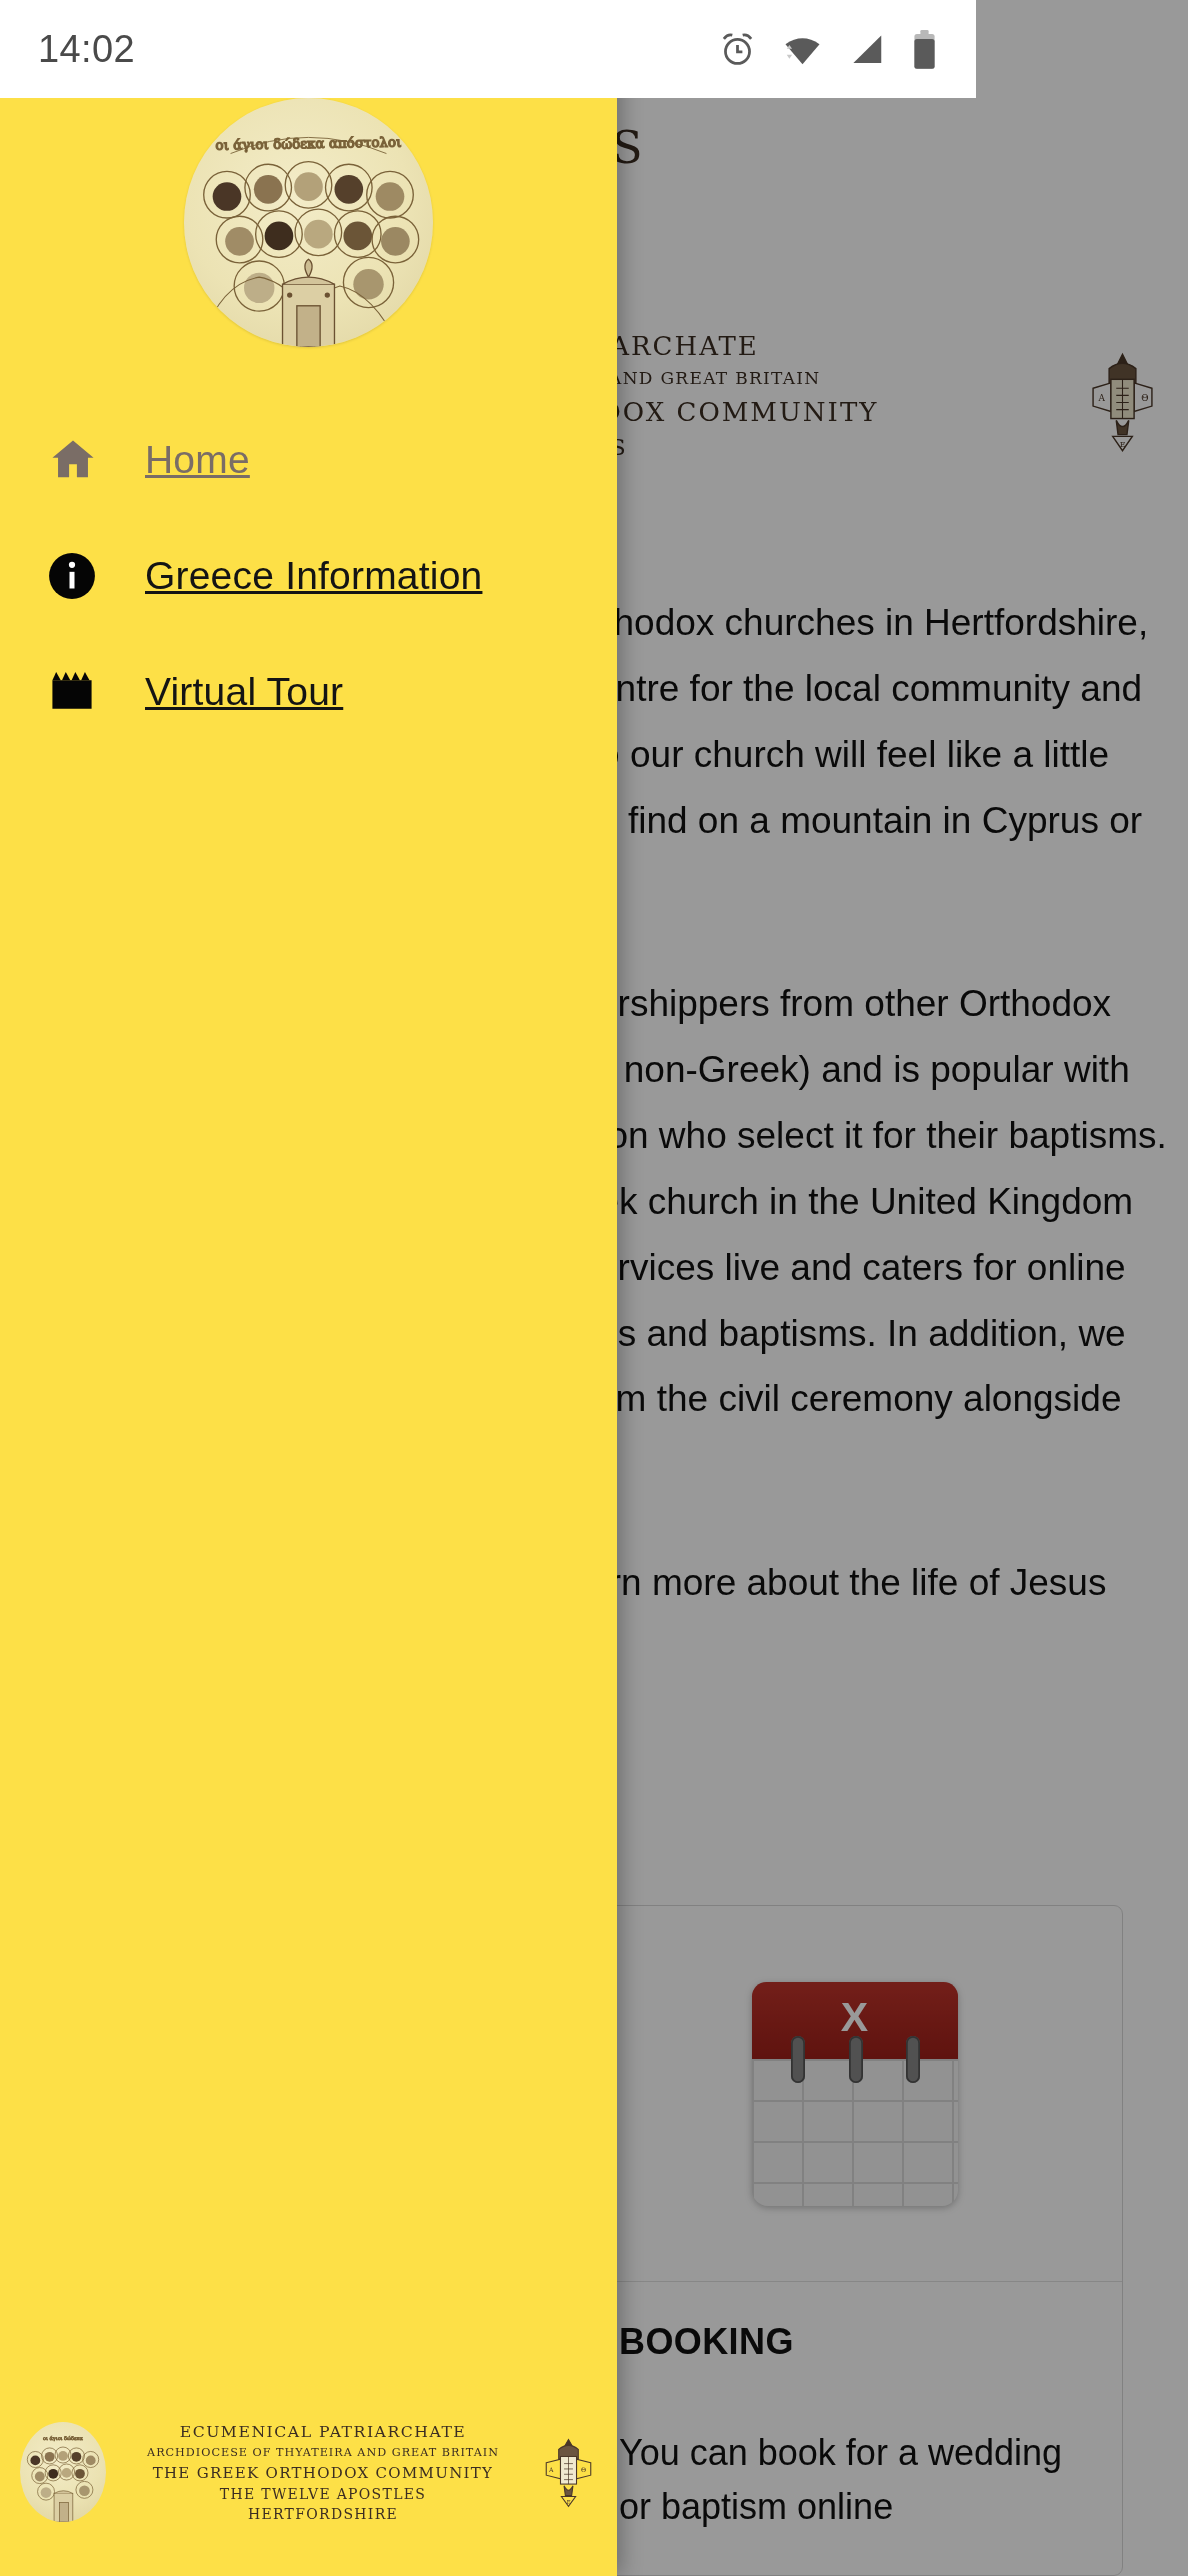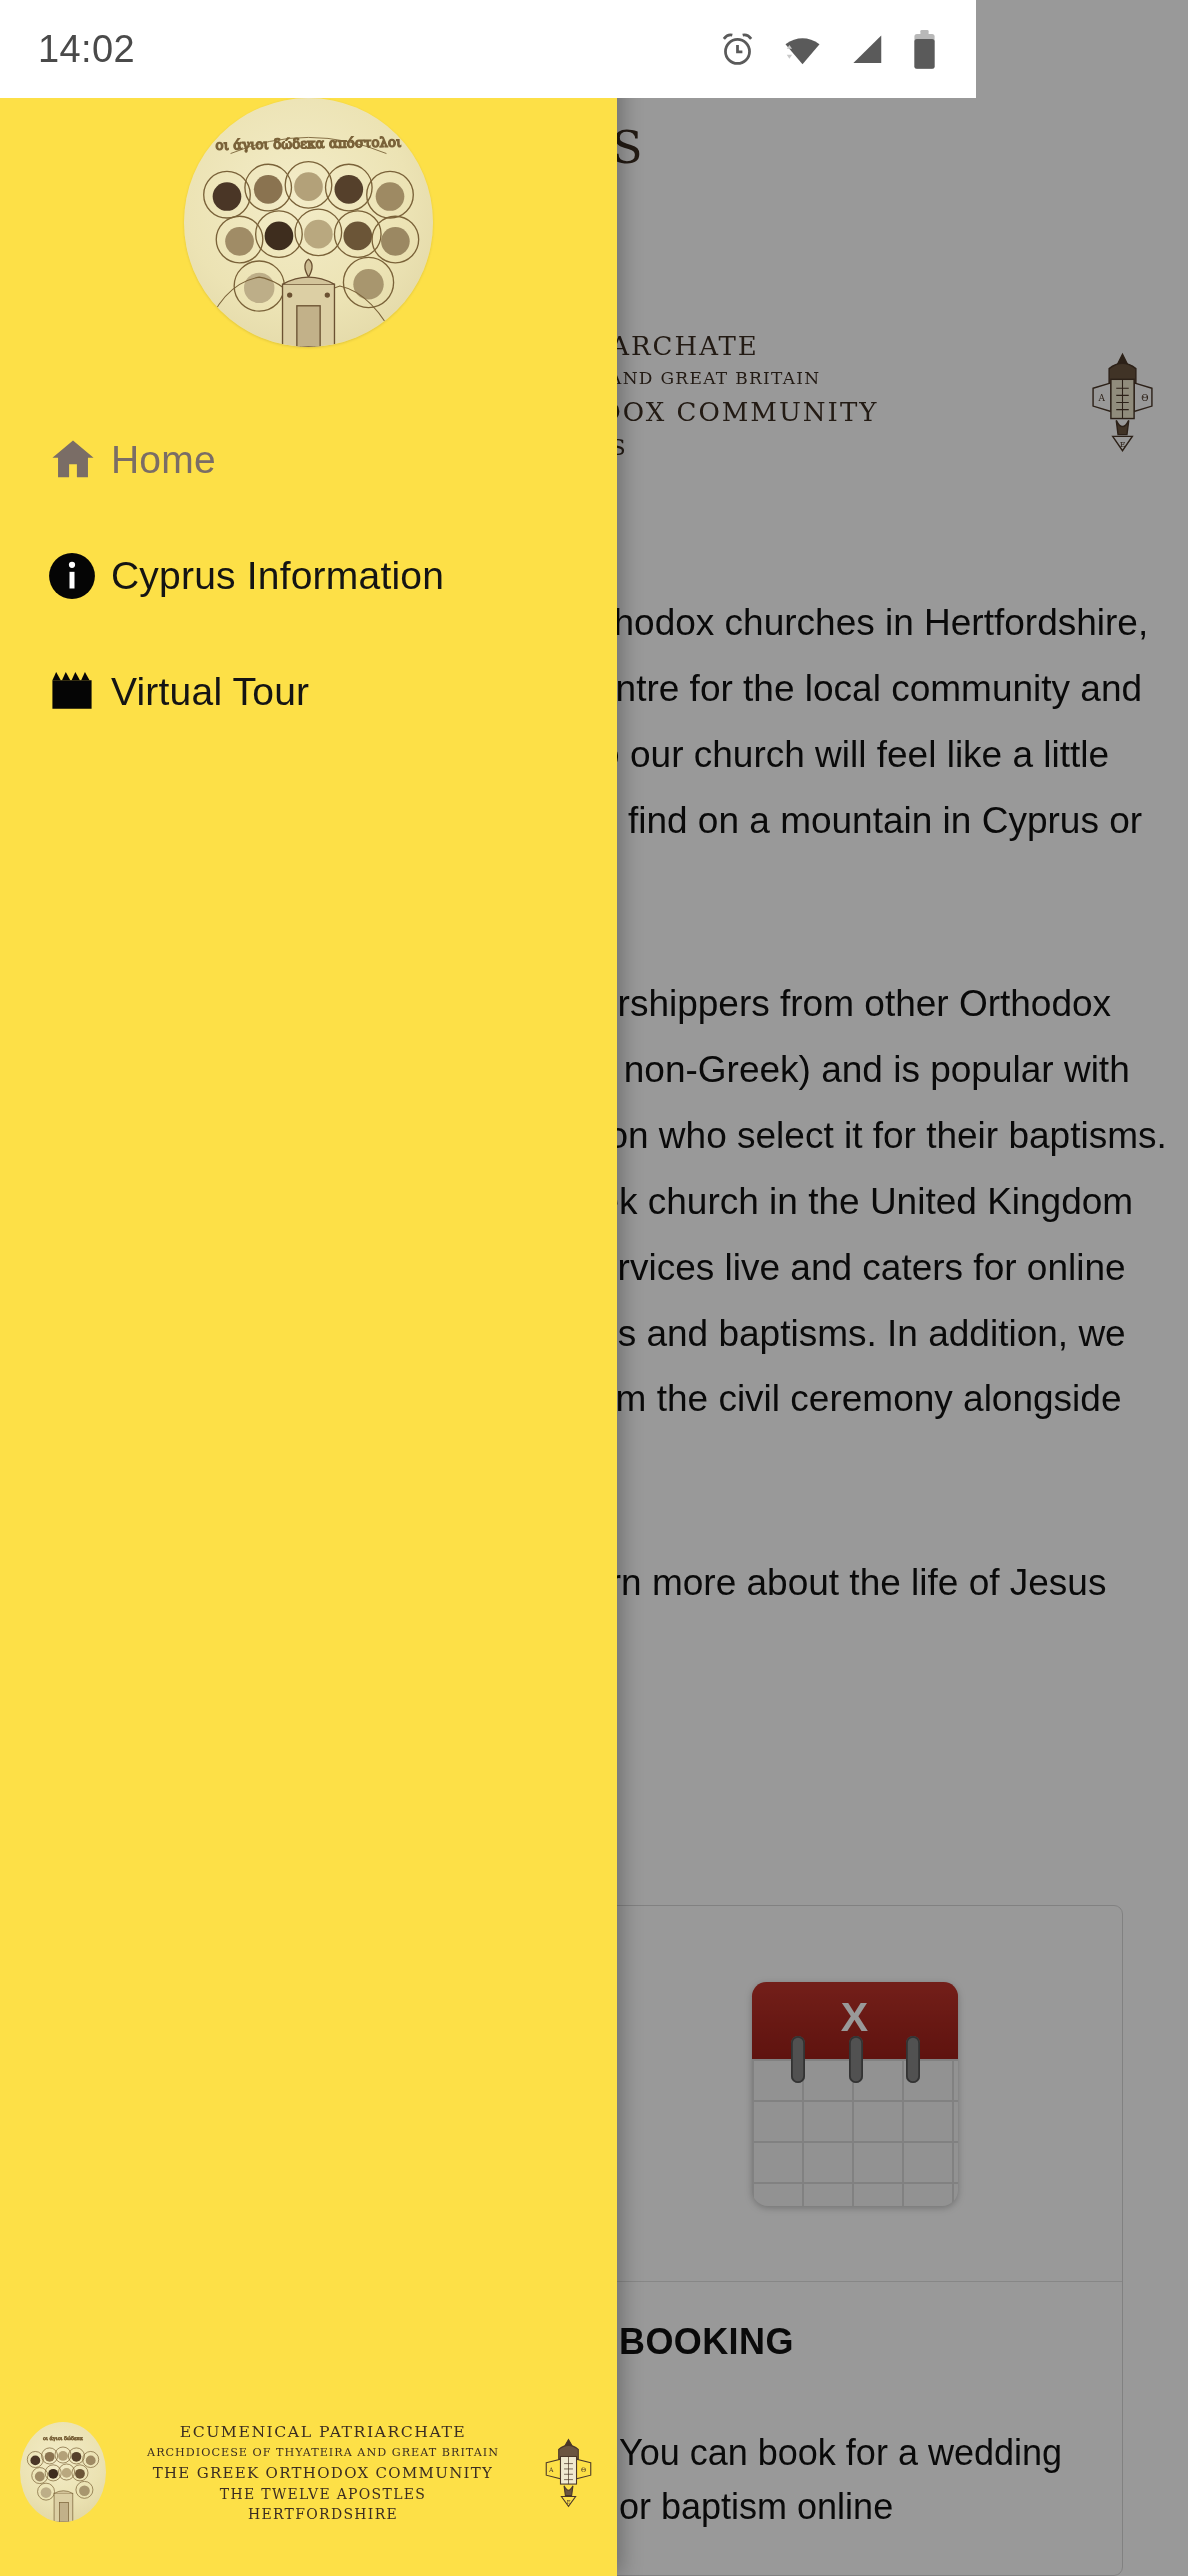--- a/index.html
+++ b/index.html
@@ -96,21 +96,21 @@
     box-shadow:0 0.9px 2.7px rgba(0,0,0,.12);
   }
   .icon-circle svg { position:absolute; inset:0; }
 
   #nav-list { margin-top:55px; }
   .nav-item {
     display:flex; align-items:center;
     height:116px; padding-left:47px;
   }
   .nav-icon { width:64px; display:flex; align-items:center; justify-content:flex-start; }
-  .nav-label { font-size:39px; color:#141414; letter-spacing:0.2px; }
+  .nav-label { font-size:39px; color:#141414; margin-left:34px; letter-spacing:0.2px;text-decoration:underline; }
   .nav-item.active .nav-label { color:#7a6d66; }
 
   #drawer-footer {
     margin-top:auto; padding:0 19.7px 54px 19.7px;
     display:flex; align-items:center; gap:16px;
   }
   .f-seal { width:86px; height:100px; flex:none; }
   .f-seal .oval {
     width:86px; height:100px; border-radius:50%;
     background:radial-gradient(circle at 45% 38%, #f3ecc8 0%, #ebe2b2 55%, #dcd09d 100%);
@@ -262,21 +262,21 @@
       </div>
 
       <div class="nav-item">
         <span class="nav-icon">
           <svg width="50" height="50" viewBox="0 0 24 24">
             <circle cx="12" cy="12" r="11" fill="#050505"></circle>
             <rect x="10.8" y="10" width="2.4" height="8" fill="#fff"></rect>
             <circle cx="12" cy="6.6" r="1.5" fill="#fff"></circle>
           </svg>
         </span>
-        <span class="nav-label">Cyprus Information</span>
+        <span class="nav-label">Greece Information</span>
       </div>
 
 
 
       <div class="nav-item">
         <span class="nav-icon">
           <svg width="50" height="50" viewBox="0 0 24 24" fill="#050505">
             <path d="M2.6 6.4 L21.4 6.4 L21.4 20 L2.6 20 Z"></path>
             <path d="M2.6 6.4 L4.4 2.4 L6.6 6.4 Z"></path>
             <path d="M7.2 6.4 L9 2.4 L11.2 6.4 Z"></path>

